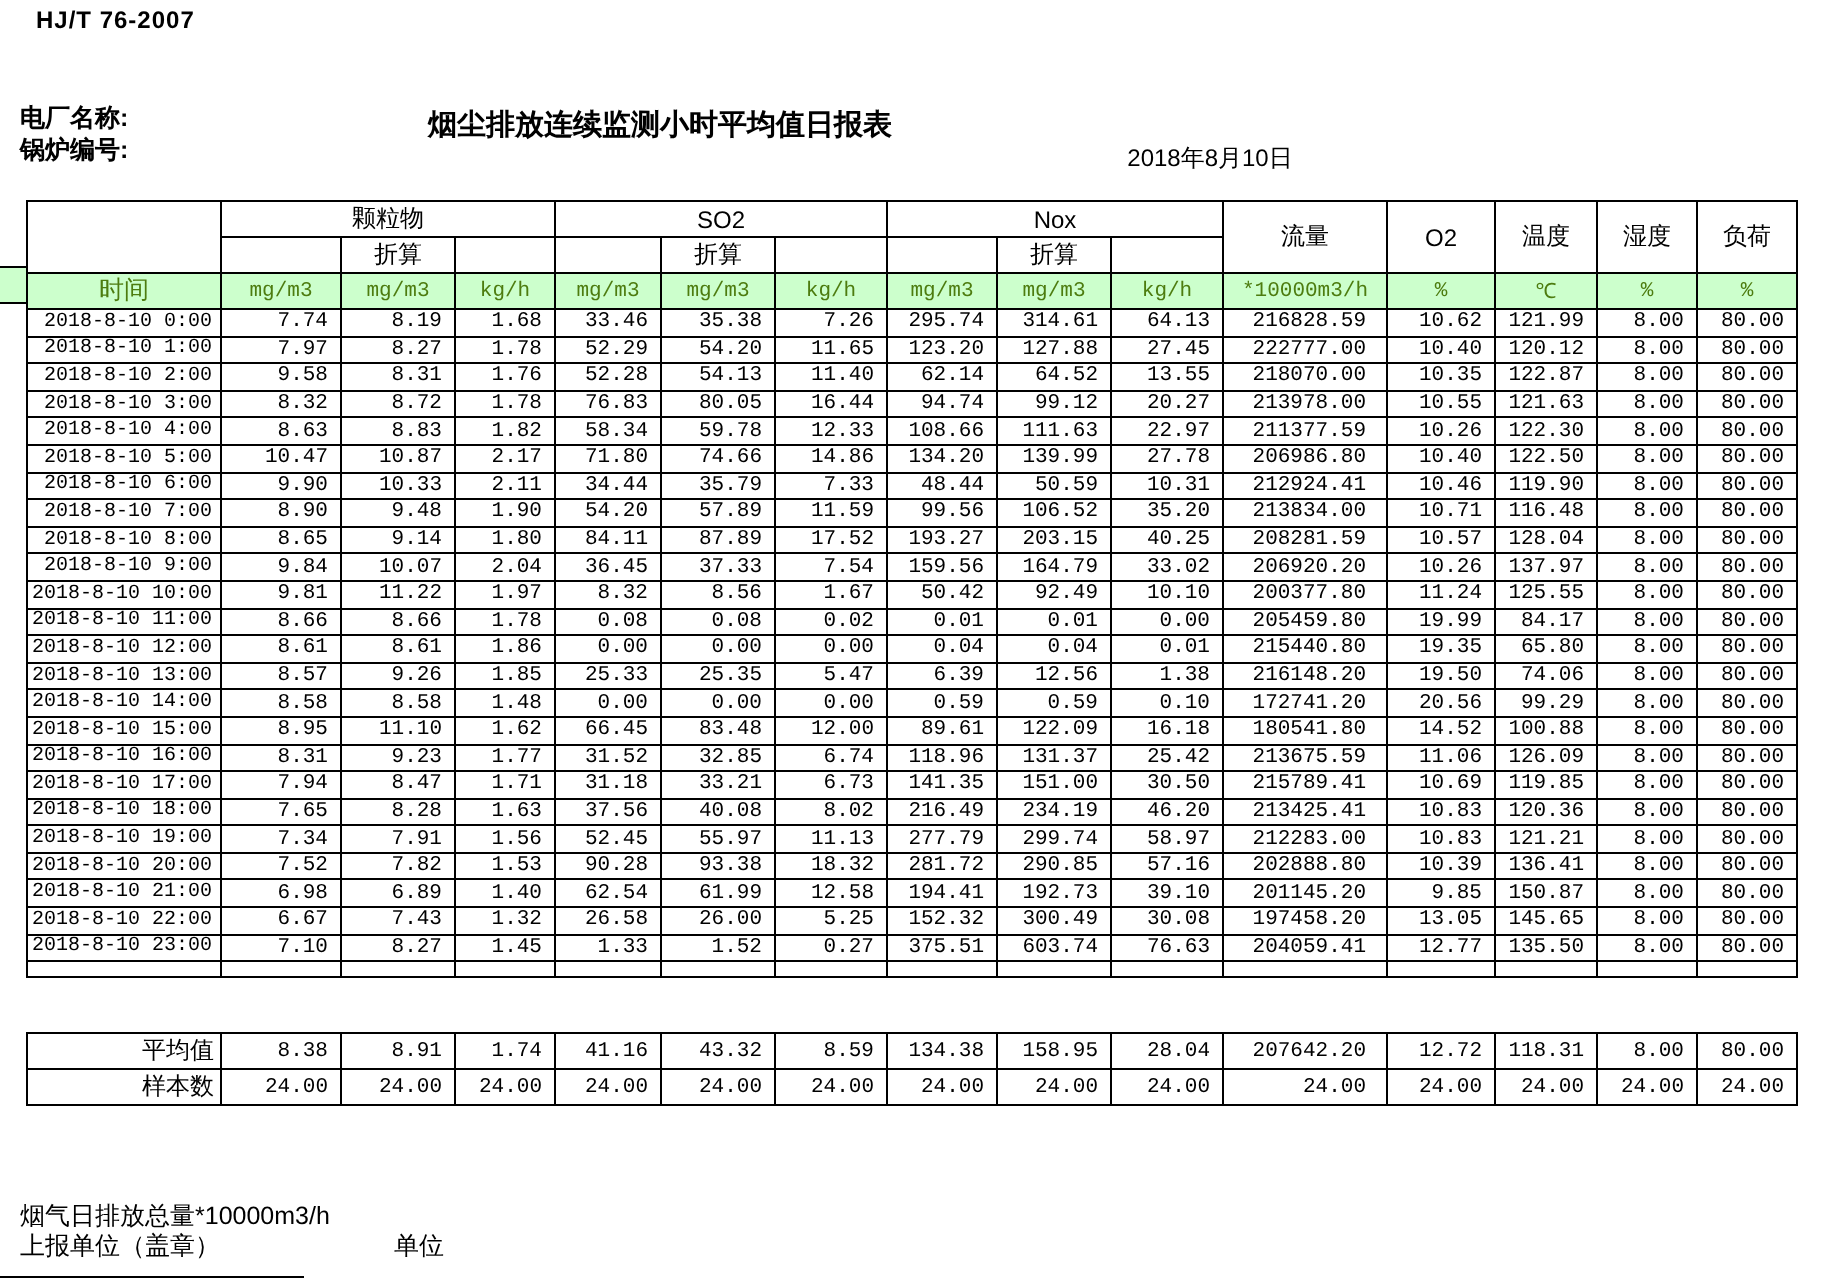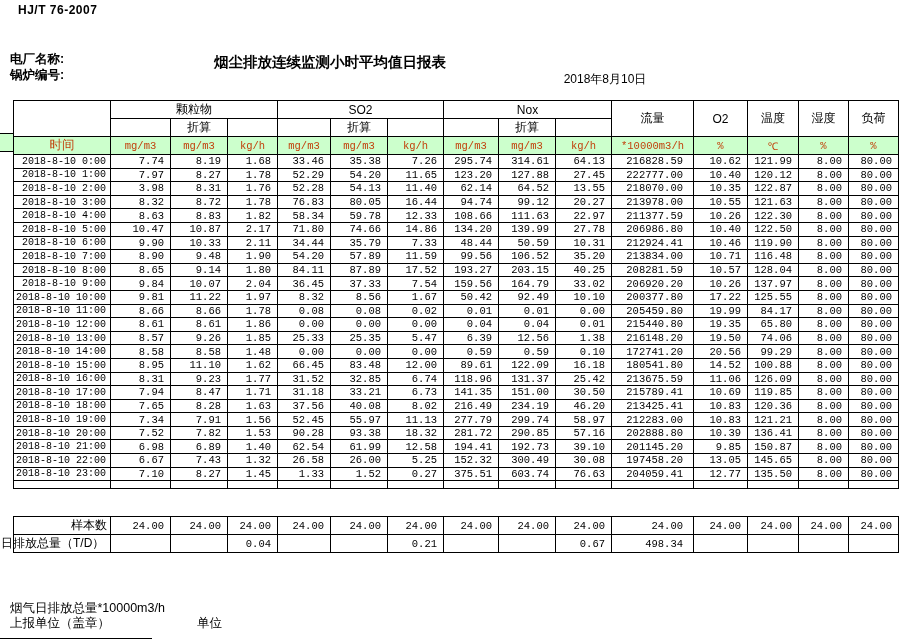--- a/index.html
+++ b/index.html
@@ -14,21 +14,21 @@
   .date{left:455px;top:71px;width:300px;text-align:center;font-size:12px;}
 
   table{border-collapse:collapse;table-layout:fixed;}
   td,th{border:1px solid #000;padding:0;font-weight:normal;overflow:visible;
         white-space:nowrap;vertical-align:middle;}
   .maintbl{position:absolute;left:13px;top:100px;}
   .sumtbl{position:absolute;left:13px;top:516px;}
 
   .grp{font-size:12px;text-align:center;height:16px;}
   .sub{font-size:12px;text-align:center;height:15px;}
-  .units td{background:#ccffcc;color:#c2410c;height:16px;text-align:center;
+  .units td{background:#ccffcc;color:#4d7c0f;height:16px;text-align:center;
             font-family:"Liberation Mono", monospace;font-size:10.5px;}
   .units .thdr{font-family:"Liberation Sans", sans-serif;font-size:12.5px;}
 
   tr.dr{height:13.6px;}
   tr.sr{height:13.6px;}
   .num{font-family:"Liberation Mono", monospace;font-size:10.5px;text-align:right;padding-right:6px;}
   .flow{padding-right:10px;}
   .time{font-family:"Liberation Mono", monospace;font-size:10px;text-align:right;padding-right:4px;}
   .slabel{font-size:12px;text-align:right;padding-right:3px;}
   .slabel .overflow{display:block;text-align:left;margin-left:-13px;white-space:nowrap;}
@@ -141,21 +141,21 @@
         <td class="num">127.88</td>
         <td class="num">27.45</td>
         <td class="num flow">222777.00</td>
         <td class="num">10.40</td>
         <td class="num">120.12</td>
         <td class="num">8.00</td>
         <td class="num">80.00</td>
       </tr>
       <tr class="dr">
         <td class="time">2018-8-10 2:00</td>
-        <td class="num">3.98</td>
+        <td class="num">9.58</td>
         <td class="num">8.31</td>
         <td class="num">1.76</td>
         <td class="num">52.28</td>
         <td class="num">54.13</td>
         <td class="num">11.40</td>
         <td class="num">62.14</td>
         <td class="num">64.52</td>
         <td class="num">13.55</td>
         <td class="num flow">218070.00</td>
         <td class="num">10.35</td>
@@ -287,21 +287,21 @@
         <td class="num">9.81</td>
         <td class="num">11.22</td>
         <td class="num">1.97</td>
         <td class="num">8.32</td>
         <td class="num">8.56</td>
         <td class="num">1.67</td>
         <td class="num">50.42</td>
         <td class="num">92.49</td>
         <td class="num">10.10</td>
         <td class="num flow">200377.80</td>
-        <td class="num">17.22</td>
+        <td class="num">11.24</td>
         <td class="num">125.55</td>
         <td class="num">8.00</td>
         <td class="num">80.00</td>
       </tr>
       <tr class="dr">
         <td class="time">2018-8-10 11:00</td>
         <td class="num">8.66</td>
         <td class="num">8.66</td>
         <td class="num">1.78</td>
         <td class="num">0.08</td>
@@ -555,54 +555,52 @@
       <col style="width:57px">
       <col style="width:56px">
     <col style="width:82px">
       <col style="width:54px">
       <col style="width:51px">
     <col style="width:50px">
       <col style="width:50px">
   </colgroup>
   <tbody>
       <tr class="sr">
+        <td class="slabel">平均值</td>
+        <td class="num">8.38</td>
+        <td class="num">8.91</td>
+        <td class="num">1.74</td>
+        <td class="num">41.16</td>
+        <td class="num">43.32</td>
+        <td class="num">8.59</td>
+        <td class="num">134.38</td>
+        <td class="num">158.95</td>
+        <td class="num">28.04</td>
+        <td class="num flow">207642.20</td>
+        <td class="num">12.72</td>
+        <td class="num">118.31</td>
+        <td class="num">8.00</td>
+        <td class="num">80.00</td>
+      </tr>
+      <tr class="sr">
         <td class="slabel">样本数</td>
         <td class="num">24.00</td>
         <td class="num">24.00</td>
         <td class="num">24.00</td>
         <td class="num">24.00</td>
         <td class="num">24.00</td>
         <td class="num">24.00</td>
         <td class="num">24.00</td>
         <td class="num">24.00</td>
         <td class="num">24.00</td>
         <td class="num flow">24.00</td>
         <td class="num">24.00</td>
         <td class="num">24.00</td>
         <td class="num">24.00</td>
         <td class="num">24.00</td>
-      </tr>
-      <tr class="sr">
-        <td class="slabel">
-          <span class="overflow">日排放总量（T/D）</span>
-        </td>
-        <td class="num"></td>
-        <td class="num"></td>
-        <td class="num">0.04</td>
-        <td class="num"></td>
-        <td class="num"></td>
-        <td class="num">0.21</td>
-        <td class="num"></td>
-        <td class="num"></td>
-        <td class="num">0.67</td>
-        <td class="num flow">498.34</td>
-        <td class="num"></td>
-        <td class="num"></td>
-        <td class="num"></td>
-        <td class="num"></td>
       </tr>
     </tbody>
 </table>
 
 <div class="abs f1">烟气日排放总量*10000m3/h</div>
 <div class="abs f2">上报单位（盖章）</div>
 <div class="abs f3">单位</div>
 <div class="abs botline"></div>
 
 </body></html>

